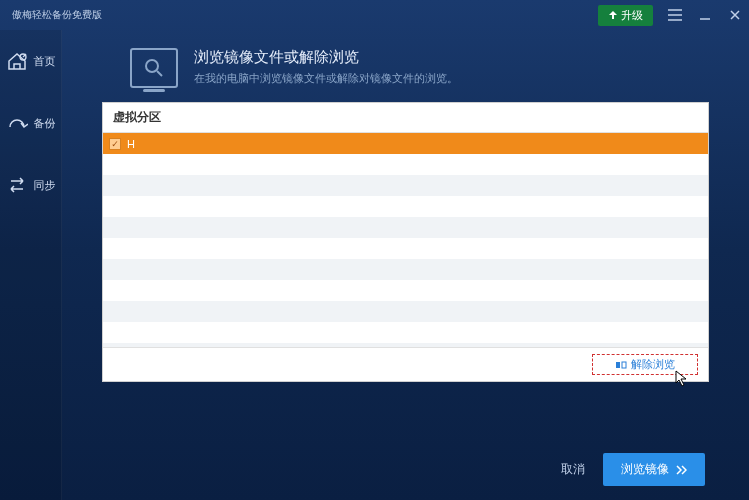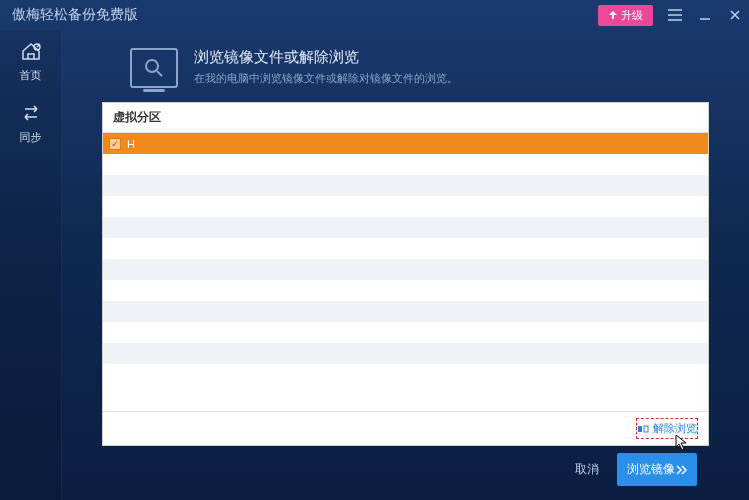--- a/index.html
+++ b/index.html
@@ -12,23 +12,23 @@
   overflow: hidden;
   position: relative;
 }
 .titlebar {
   height: 30px;
   display: flex;
   align-items: center;
   padding: 0 6px 0 12px;
   color: #c0d0e8;
 }
-.titlebar-title { flex: 1; font-size: 14px; }
+.titlebar-title { flex: 1; font-size: 10px; }
 .upgrade-btn {
-  background: #ec4899;
+  background: #15803d;
   color: #fff;
   padding: 3px 10px;
   font-size: 11px;
   border-radius: 2px;
   display: flex;
   align-items: center;
   gap: 3px;
   cursor: pointer;
 }
 .win-controls { display: flex; align-items: center; gap: 14px; margin-left: 14px; color: #c0d0e8; }
@@ -37,21 +37,21 @@
 .sidebar {
   width: 62px;
   background: rgba(0,0,0,0.1);
   border-right: 1px solid rgba(255,255,255,0.05);
   display: flex;
   flex-direction: column;
 }
 .nav-item {
   height: 62px;
   display: flex;
-  flex-direction: column;
+  flex-direction: row;
   align-items: center;
   justify-content: center;
   gap: 6px;
   color: #d0dcf0;
   cursor: pointer;
   font-size: 11px;
 }
 .nav-item.active { background: #2a7fd8; color: #fff; }
 .nav-icon { width: 22px; height: 22px; display: flex; align-items: center; justify-content: center; }
 .content { flex: 1; padding: 18px 40px 0 40px; position: relative; }
@@ -71,21 +71,21 @@
   bottom: -6px; left: 50%;
   transform: translateX(-50%);
   width: 22px; height: 3px;
   background: #8aa5c8;
   border-radius: 2px;
 }
 .header-text h2 { color: #e6eefb; font-size: 15px; font-weight: normal; margin-bottom: 4px; }
 .header-text p { color: #8aa5c8; font-size: 11px; font-family: Liberation Mono, monospace; }
 .panel {
   background: #fff;
-  height: 344px;
+  height: 280px;
   display: flex;
   flex-direction: column;
   border: 1px solid #d0d0d0;
 }
 .panel-header {
   padding: 6px 10px;
   font-size: 12px;
   color: #333;
   font-weight: bold;
   border-bottom: 1px solid #e0e0e0;
@@ -111,51 +111,52 @@
 }
 .panel-footer {
   border-top: 1px solid #e0e0e0;
   padding: 6px 10px;
   display: flex;
   justify-content: flex-end;
 }
 .remove-btn {
   border: 1px dashed #d03030;
   color: #2a7fd8;
-  padding: 2px 0;
+  padding: 2px 22px;
   font-size: 11px;
   display: flex;
   align-items: center;
   gap: 4px;
   cursor: pointer;
   position: relative;
 }
 .cursor-img {
   position: absolute;
   right: 8px; bottom: -14px;
   width: 14px; height: 18px;
   pointer-events: none;
 }
 .bottom-bar {
   position: absolute;
-  bottom: 14px; right: 52px;
+  bottom: 14px; right: 44px;
   display: flex;
   align-items: center;
   gap: 18px;
 }
 .cancel-btn { color: #c0d0e8; font-size: 12px; cursor: pointer; }
 .primary-btn {
   background: #2a8fe8;
   color: #fff;
-  padding: 8px 10px;
+  padding: 8px 18px;
   font-size: 12px;
   border-radius: 2px;
   cursor: pointer;
   display: flex;
   align-items: center;
+  gap: 6px;
 }
 </style>
 </head>
 <body>
 
 <div class="titlebar">
   <div class="titlebar-title">傲梅轻松备份免费版</div>
   <div class="upgrade-btn">
     <svg width="10" height="10" viewBox="0 0 10 10">
         <path d="M5 1 L9 5 L6 5 L6 9 L4 9 L4 5 L1 5 Z" fill="#fff"></path>
@@ -185,20 +186,29 @@
   <div class="sidebar">
     <div class="nav-item">
       <div class="nav-icon">
         <svg width="22" height="20" viewBox="0 0 22 20">
             <path d="M3 10 L11 3 L19 10 L19 18 L3 18 Z M8 18 v-5 h6 v5" fill="none" stroke="#d0dcf0" stroke-width="1.5"></path>
             <circle cx="17" cy="6" r="3" fill="none" stroke="#d0dcf0" stroke-width="1.3"></circle>
             <path d="M17 6 l3 -3" stroke="#d0dcf0" stroke-width="1.3"></path>
           </svg>
       </div>
       <span>首页</span>
+    </div>
+    <div class="nav-item">
+      <div class="nav-icon">
+        <svg width="22" height="20" viewBox="0 0 22 20">
+            <path d="M4 14 a7 7 0 1 1 14 0" fill="none" stroke="#d0dcf0" stroke-width="1.5"></path>
+            <path d="M15 10 l3 4 l4 -3" fill="none" stroke="#d0dcf0" stroke-width="1.5"></path>
+          </svg>
+      </div>
+      <span>备份</span>
     </div>
     <div class="nav-item">
       <div class="nav-icon">
         <svg width="22" height="20" viewBox="0 0 22 20">
             <path d="M5 6 h12 M17 6 l-3 -3 M17 6 l-3 3 M17 14 h-12 M5 14 l3 -3 M5 14 l3 3" fill="none" stroke="#d0dcf0" stroke-width="1.5"></path>
           </svg>
       </div>
       <span>同步</span>
     </div>
   </div>

